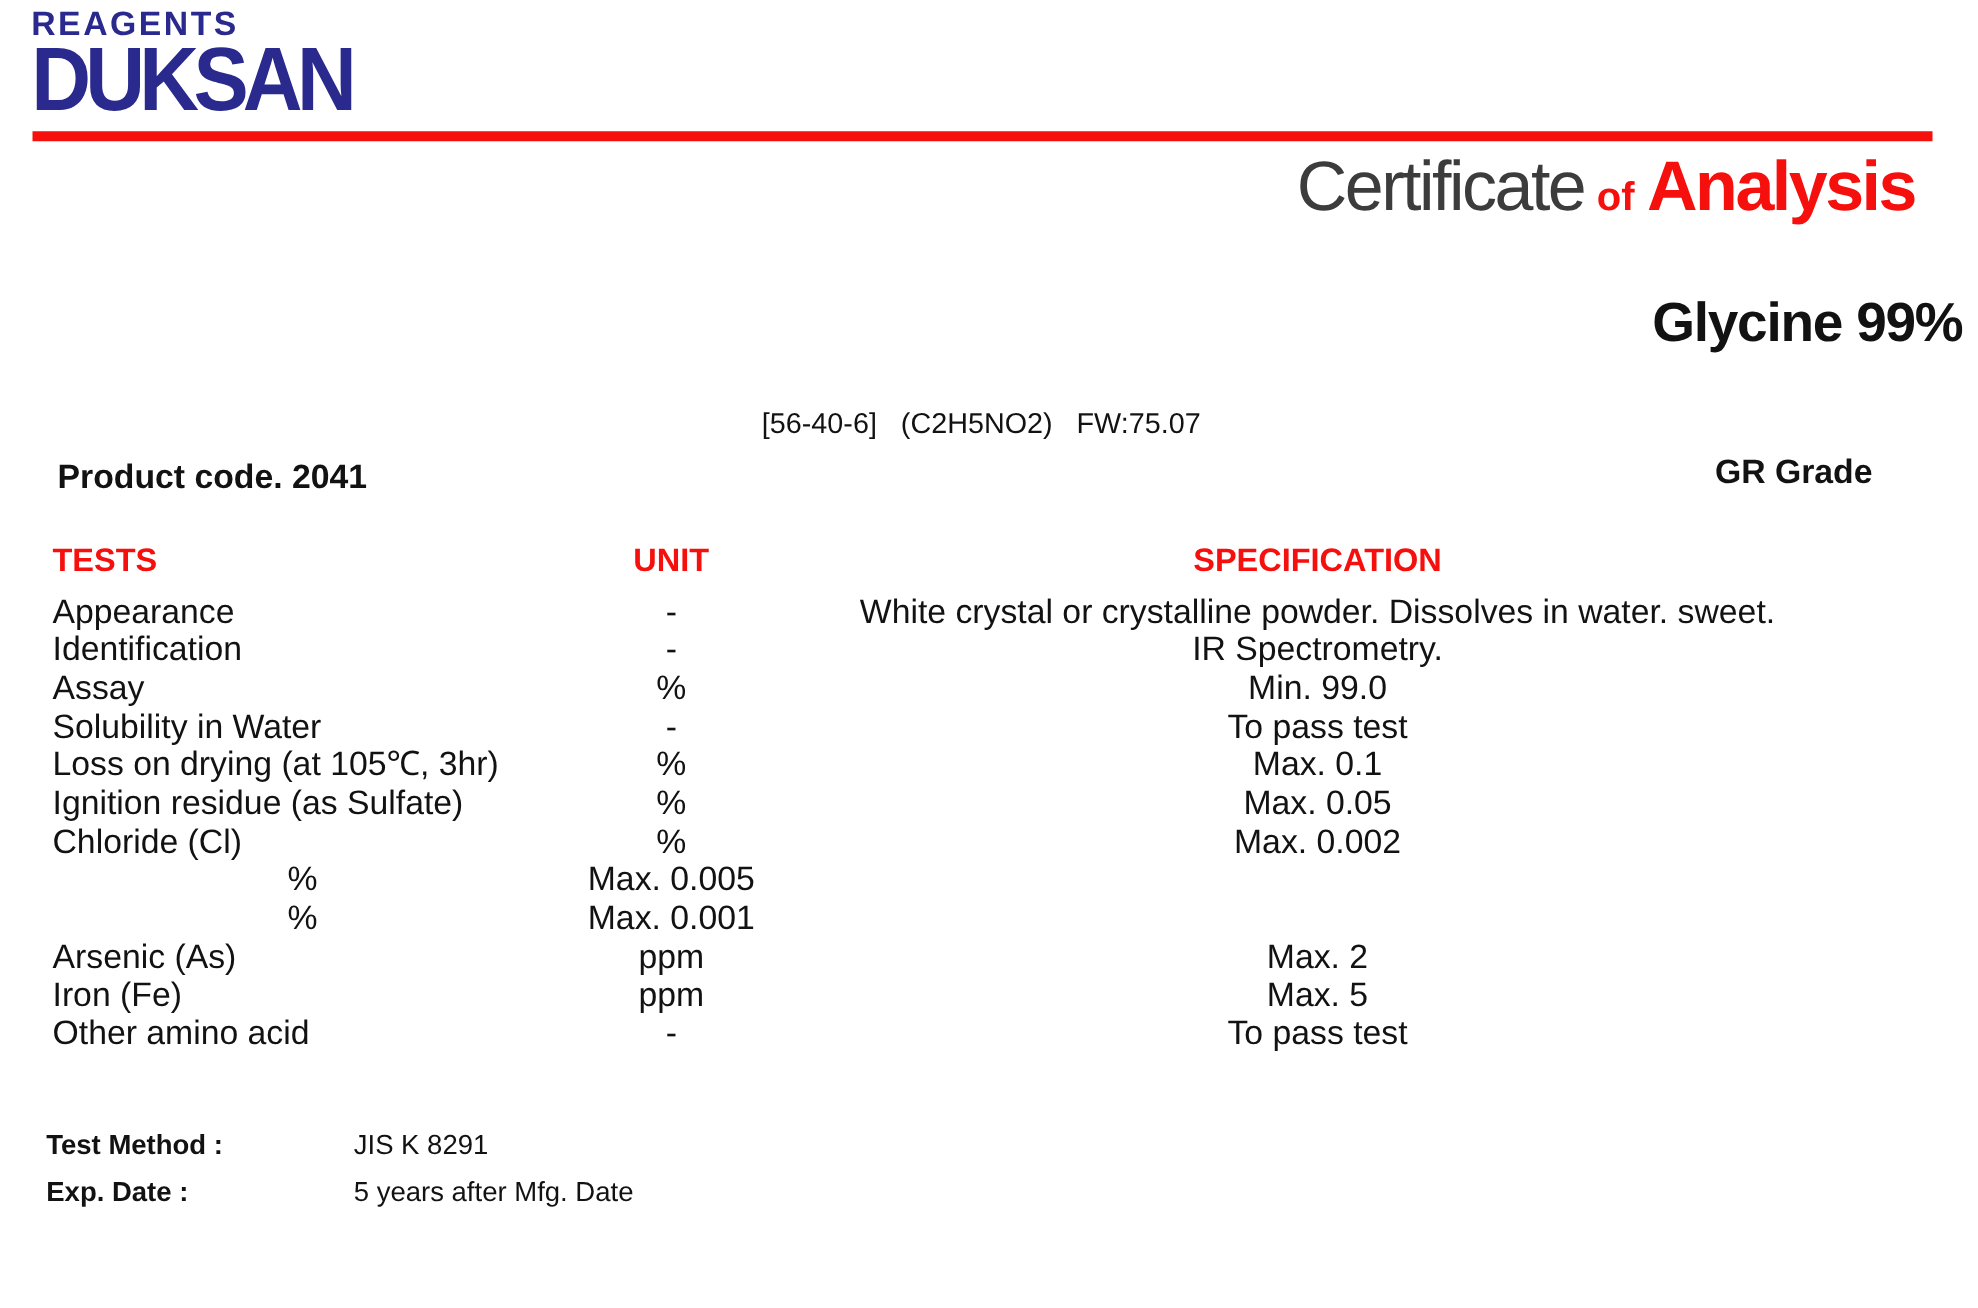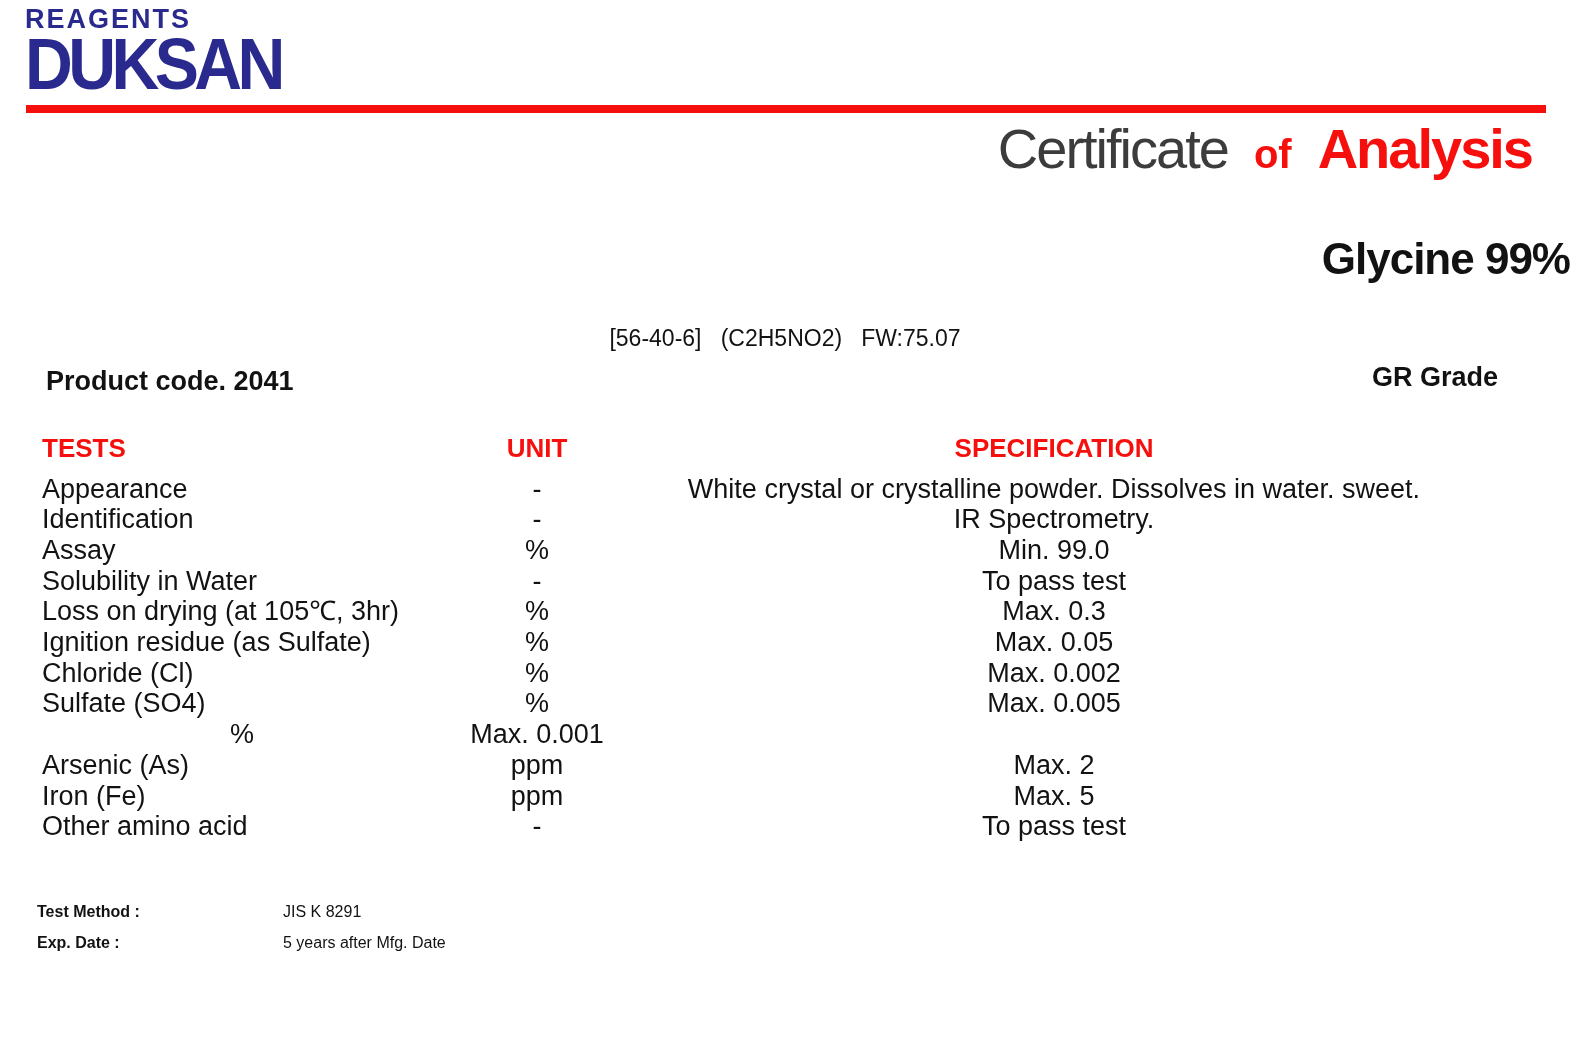--- a/index.html
+++ b/index.html
@@ -18,21 +18,21 @@
   .logo-reagents{font-size:27px;font-weight:bold;letter-spacing:2px;line-height:1;}
   .logo-duksan{
     font-size:72px;font-weight:bold;letter-spacing:-5px;line-height:0.92;
     transform:scaleX(0.92);transform-origin:left center;margin-top:-2px;
   }
   
   .red-rule{position:absolute;left:26px;top:105px;width:1520px;height:8px;background:var(--accent-red);}
   
   .coa{position:absolute;top:118px;right:38px;white-space:nowrap;line-height:1.1;}
   .coa-cert{font-size:56px;color:var(--cert-gray);letter-spacing:-2px;}
-  .coa-of{font-size:40px;color:var(--accent-red);font-weight:bold;margin:0 26px;}
+  .coa-of{font-size:32px;color:var(--accent-red);font-weight:bold;margin:0 10px;}
   .coa-analysis{font-size:56px;color:var(--accent-red);font-weight:bold;letter-spacing:-2px;}
   
   .product-title{
     position:absolute;top:234px;left:0;width:1570px;text-align:right;
     font-size:44px;font-weight:bold;letter-spacing:-1px;
   }
   .cas-line{
     position:absolute;top:325px;left:0;width:1570px;text-align:center;
     font-size:23px;white-space:pre;
   }
@@ -40,21 +40,21 @@
   .grade{position:absolute;right:72px;top:362px;font-size:27px;font-weight:bold;}
   
   .spec-table{position:absolute;left:42px;top:432px;width:1440px;}
   .thead,.trow{display:grid;grid-template-columns:400px 190px 844px;}
   .thead{font-weight:bold;color:var(--accent-red);font-size:26px;margin-bottom:9px;line-height:1.25;}
   .thead .h-unit,.thead .h-spec{text-align:center;}
   .trow{font-size:27px;line-height:30.7px;}
   .cell-test{text-align:left;}
   .cell-unit,.cell-spec{text-align:center;}
   
-  .footer{position:absolute;left:37px;top:903px;font-size:16px;}
+  .footer{position:absolute;left:37px;top:903px;font-size:22px;}
   .frow{display:flex;margin-bottom:13px;line-height:1.15;}
   .flabel{font-weight:bold;width:246px;}
   .fvalue{font-weight:normal;}
 </style>
 </head>
 <body>
 
 <div class="page">
 
   <div class="logo">
@@ -99,34 +99,33 @@
           <div class="cell cell-spec">Min. 99.0</div>
         </div>
         <div class="trow">
           <div class="cell cell-test">Solubility in Water</div>
           <div class="cell cell-unit">-</div>
           <div class="cell cell-spec">To pass test</div>
         </div>
         <div class="trow">
           <div class="cell cell-test">Loss on drying (at 105℃, 3hr)</div>
           <div class="cell cell-unit">%</div>
-          <div class="cell cell-spec">Max. 0.3</div>
+          <div class="cell cell-spec">Max. 0.1</div>
         </div>
         <div class="trow">
           <div class="cell cell-test">Ignition residue (as Sulfate)</div>
           <div class="cell cell-unit">%</div>
           <div class="cell cell-spec">Max. 0.05</div>
         </div>
         <div class="trow">
           <div class="cell cell-test">Chloride (Cl)</div>
           <div class="cell cell-unit">%</div>
           <div class="cell cell-spec">Max. 0.002</div>
         </div>
         <div class="trow">
-          <div class="cell cell-test">Sulfate (SO4)</div>
           <div class="cell cell-unit">%</div>
           <div class="cell cell-spec">Max. 0.005</div>
         </div>
         <div class="trow">
           <div class="cell cell-unit">%</div>
           <div class="cell cell-spec">Max. 0.001</div>
         </div>
         <div class="trow">
           <div class="cell cell-test">Arsenic (As)</div>
           <div class="cell cell-unit">ppm</div>

